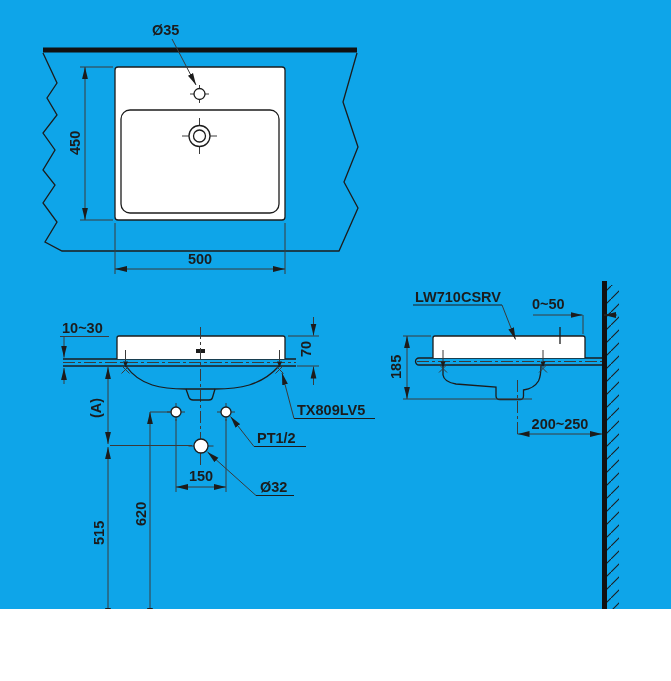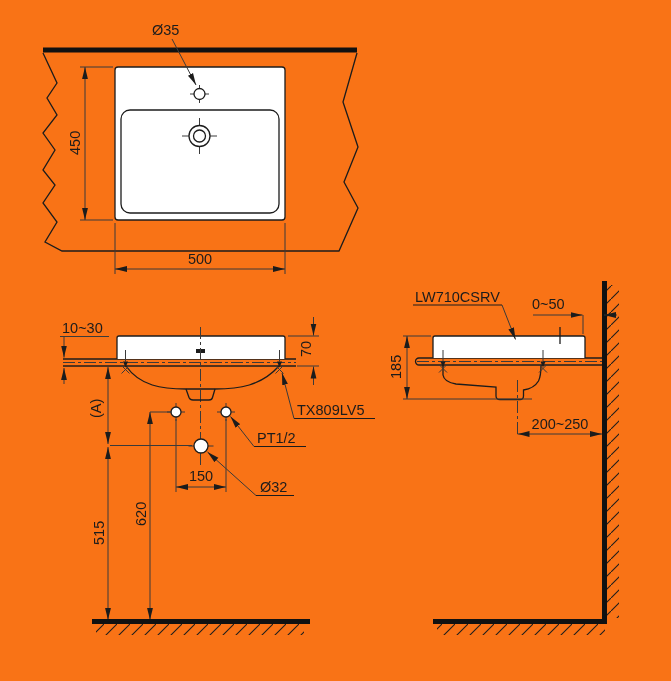--- a/index.html
+++ b/index.html
@@ -1,18 +1,19 @@
 <!DOCTYPE html>
 <html><head>
 <meta charset="utf-8">
 <style>
   html,body{margin:0;padding:0;background:#ffffff;}
   .canvas{
-    width:671px;height:681px;background:#f97316;position:relative;overflow:hidden;
+    width:671px;height:609px;background:#0ea5e9;position:relative;overflow:hidden;
     font-family:"Liberation Sans", sans-serif;
+    font-weight:bold;
   }
   svg text{
     font-family:"Liberation Sans", sans-serif;
     font-size:14.5px;
     fill:#1c1c1c;
   }
   .obj{stroke:#1c1c1c;stroke-width:1.3;fill:none;}
   .objw{stroke:#1c1c1c;stroke-width:1.3;fill:#ffffff;}
   .thick{stroke:#111;stroke-width:5;fill:none;}
   .dim{stroke:#3a3a3a;stroke-width:1;fill:none;}

